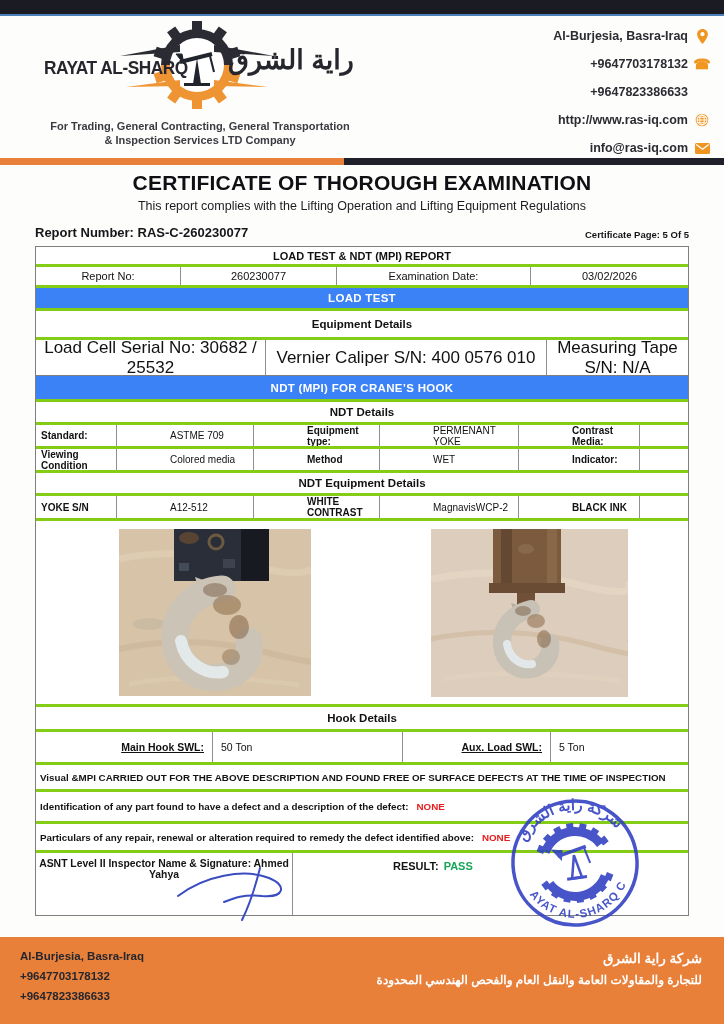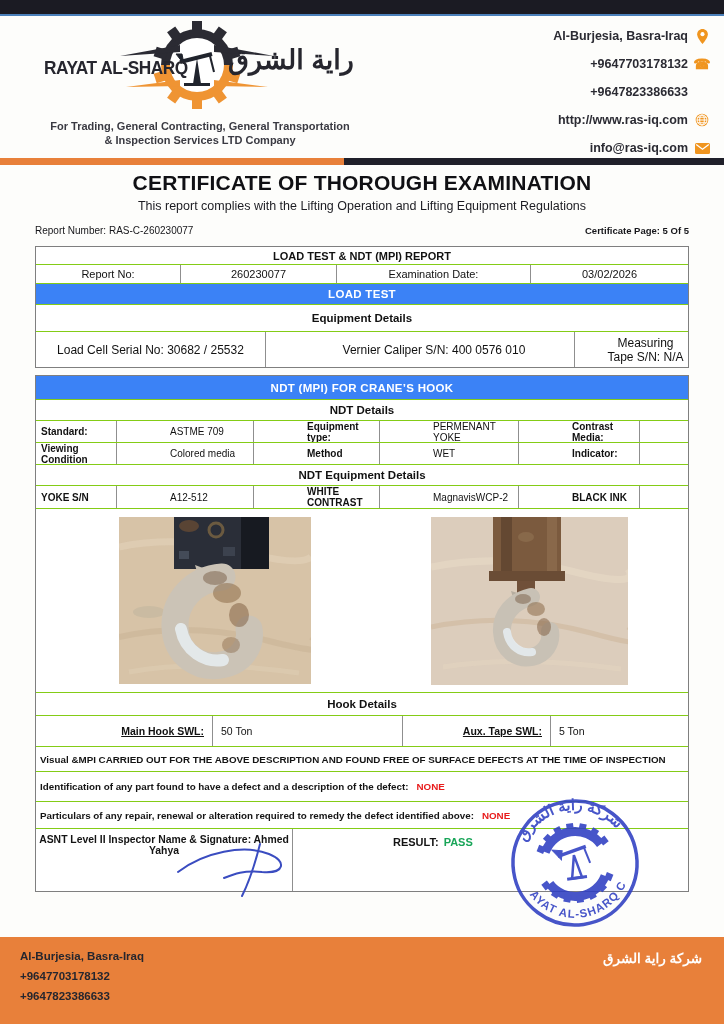--- a/index.html
+++ b/index.html
@@ -22,38 +22,38 @@
   .c-row.noicon .ic{visibility:hidden;}
 
   
   .band{position:absolute;left:0;top:158px;width:724px;height:7px;background:#20202a;}
   .band .orange{position:absolute;left:0;top:0;width:344px;height:7px;background:#e8803a;}
 
   
   .doc-title{position:absolute;left:0;top:171px;width:724px;text-align:center;font-size:21px;font-weight:800;color:#101014;letter-spacing:.2px;}
   .doc-sub{position:absolute;left:0;top:199px;width:724px;text-align:center;font-size:12.5px;color:#1c1c22;}
   .report-line{position:absolute;left:35px;top:225px;width:654px;display:flex;justify-content:space-between;align-items:flex-end;}
-  .report-num{font-size:10px;font-weight:400;color:#16161a;}
+  .report-num{font-size:13px;font-weight:700;color:#16161a;}
   .cert-page{font-size:9.5px;font-weight:700;color:#16161a;}
 
   
   .tbl{position:absolute;left:35px;width:652px;border:1px solid #7f7f7f;background:#fff;}
-  .row{position:relative;border-bottom:1px solid #84cc16;display:grid;}
+  .row{position:relative;border-bottom:3px solid #84cc16;display:grid;}
   .row:last-child{border-bottom:none;}
   .cell{border-right:1px solid #8f8f8f;display:flex;align-items:center;overflow:hidden;}
   .cell:last-child{border-right:none;}
   .cen{justify-content:center;text-align:center;}
   .hdr{font-weight:700;font-size:11.5px;color:#111;justify-content:center;align-items:center;display:flex;}
   .orange-row{background:#3b82f6;color:#fff;font-weight:700;font-size:11.5px;display:flex;justify-content:center;align-items:center;letter-spacing:.3px;}
   .t1{top:246px;}
   .r-title{height:17px;font-size:11px;}
   .r-4col{height:18px;grid-template-columns:145px 156px 194px 1fr;font-size:11px;color:#111;}
   .r-load{height:20px;}
   .r-equip{height:26px;}
-  .r-3col{height:35px;grid-template-columns:230px 281px 1fr;font-size:12px;color:#111;gap:28px;}
+  .r-3col{height:35px;grid-template-columns:230px 281px 1fr;font-size:17px;color:#111;}
 
   .t2{top:375px;}
   .r-ndt-hdr{height:23px;}
   .r-sec{height:20px;}
   .r-6col{height:21px;grid-template-columns:81px 89px 78px 91px 73px 1fr;font-size:10px;color:#111;gap:48px;}
   .r-6col .cell{padding-left:5px;}
   .r-6col .lbl{font-weight:700;}
   .r-photos{height:183px;display:block;}
   .photo{position:absolute;top:8px;}
   .photo.left{left:83px;}
@@ -341,21 +341,21 @@
         <ellipse cx="105" cy="92" rx="9" ry="7" fill="#8d6b49" opacity=".55"></ellipse>
         <ellipse cx="113" cy="110" rx="7" ry="9" fill="#7c5a3b" opacity=".5"></ellipse>
         <ellipse cx="92" cy="82" rx="8" ry="5" fill="#6f523a" opacity=".45"></ellipse>
       </svg>
     </div>
 
     <div class="row r-hook hdr">Hook Details</div>
     <div class="row r-4hook">
       <div class="cell hook-lbl">Main Hook SWL:</div>
       <div class="cell hook-val">50 Ton</div>
-      <div class="cell hook-lbl">Aux.  Tape SWL:</div>
+      <div class="cell hook-lbl">Aux.  Load SWL:</div>
       <div class="cell hook-val">5 Ton</div>
     </div>
 
     <div class="row r-line r-line1">
       <span>Visual &amp;MPI CARRIED OUT FOR THE ABOVE DESCRIPTION AND FOUND FREE OF SURFACE DEFECTS AT THE TIME OF INSPECTION</span>
     </div>
     <div class="row r-line r-line2">
       <span>Identification of any part found to have a defect and a description of the defect:</span>
       <span class="none">NONE</span>
     </div>
@@ -454,16 +454,17 @@
   </svg>
 
   <div class="footer">
     <div class="f-left">
       <div>Al-Burjesia, Basra-Iraq</div>
       <div>+9647703178132</div>
       <div>+9647823386633</div>
     </div>
     <div class="f-right">
       <div class="f-ar1">شركة راية الشرق</div>
+      <div class="f-ar2">للتجارة والمقاولات العامة والنقل العام والفحص الهندسي المحدودة</div>
     </div>
   </div>
 
 </div>
 
 </body></html>

